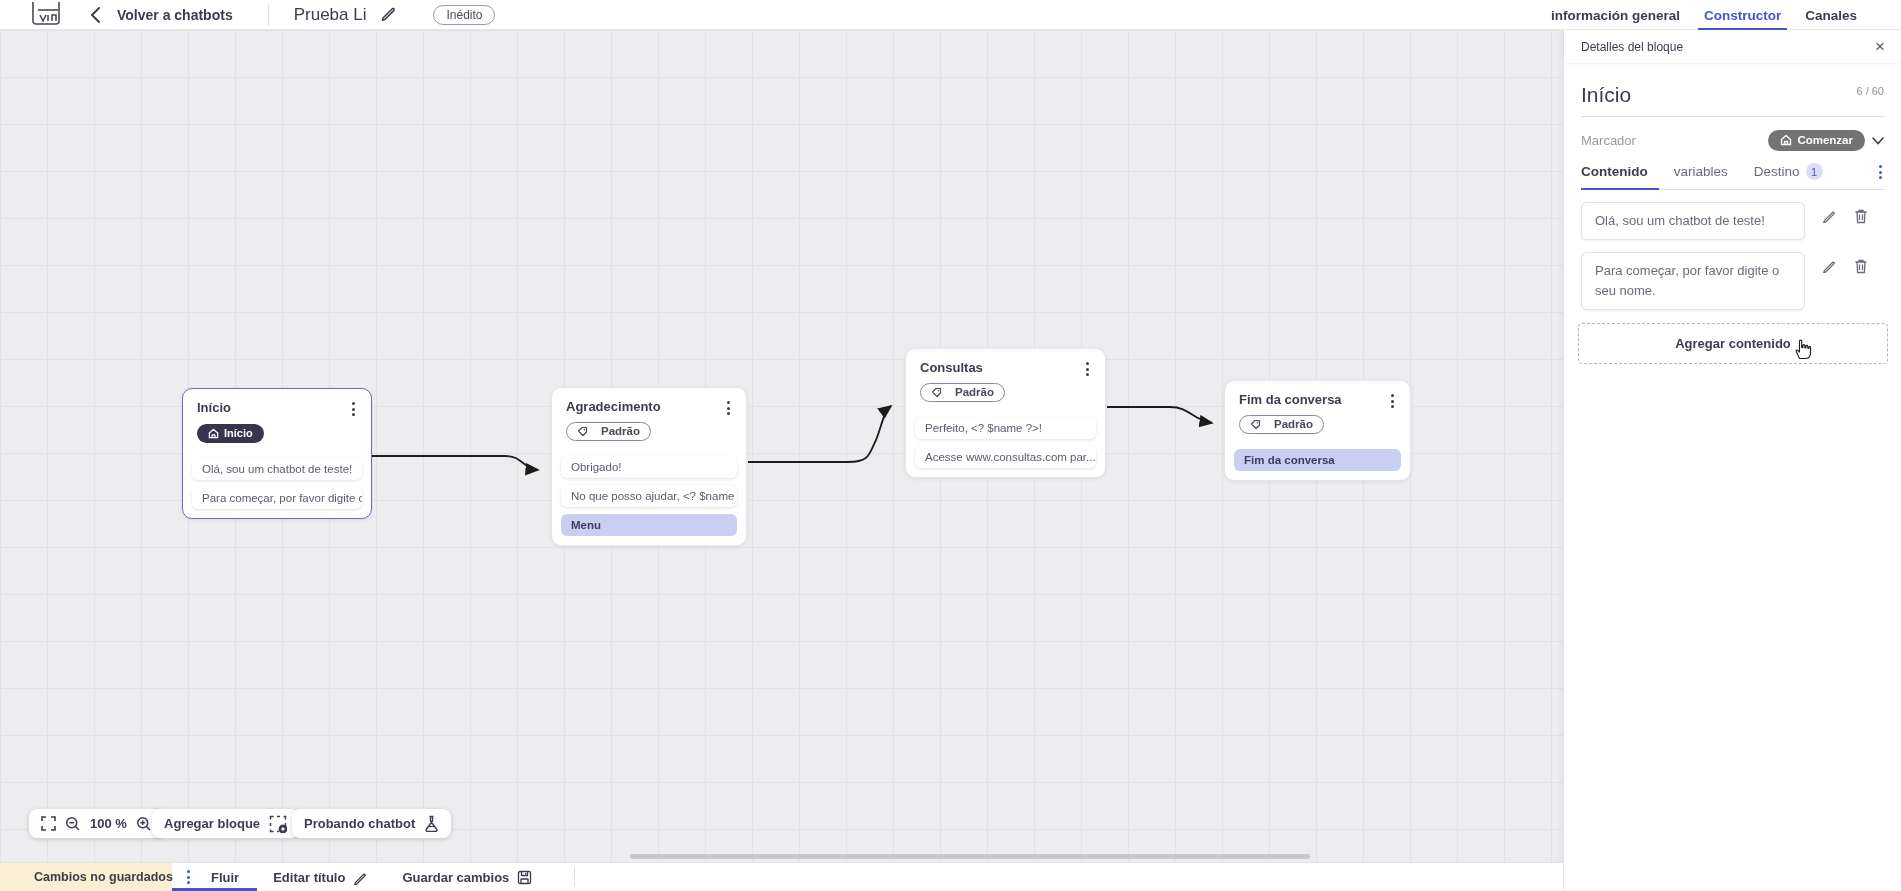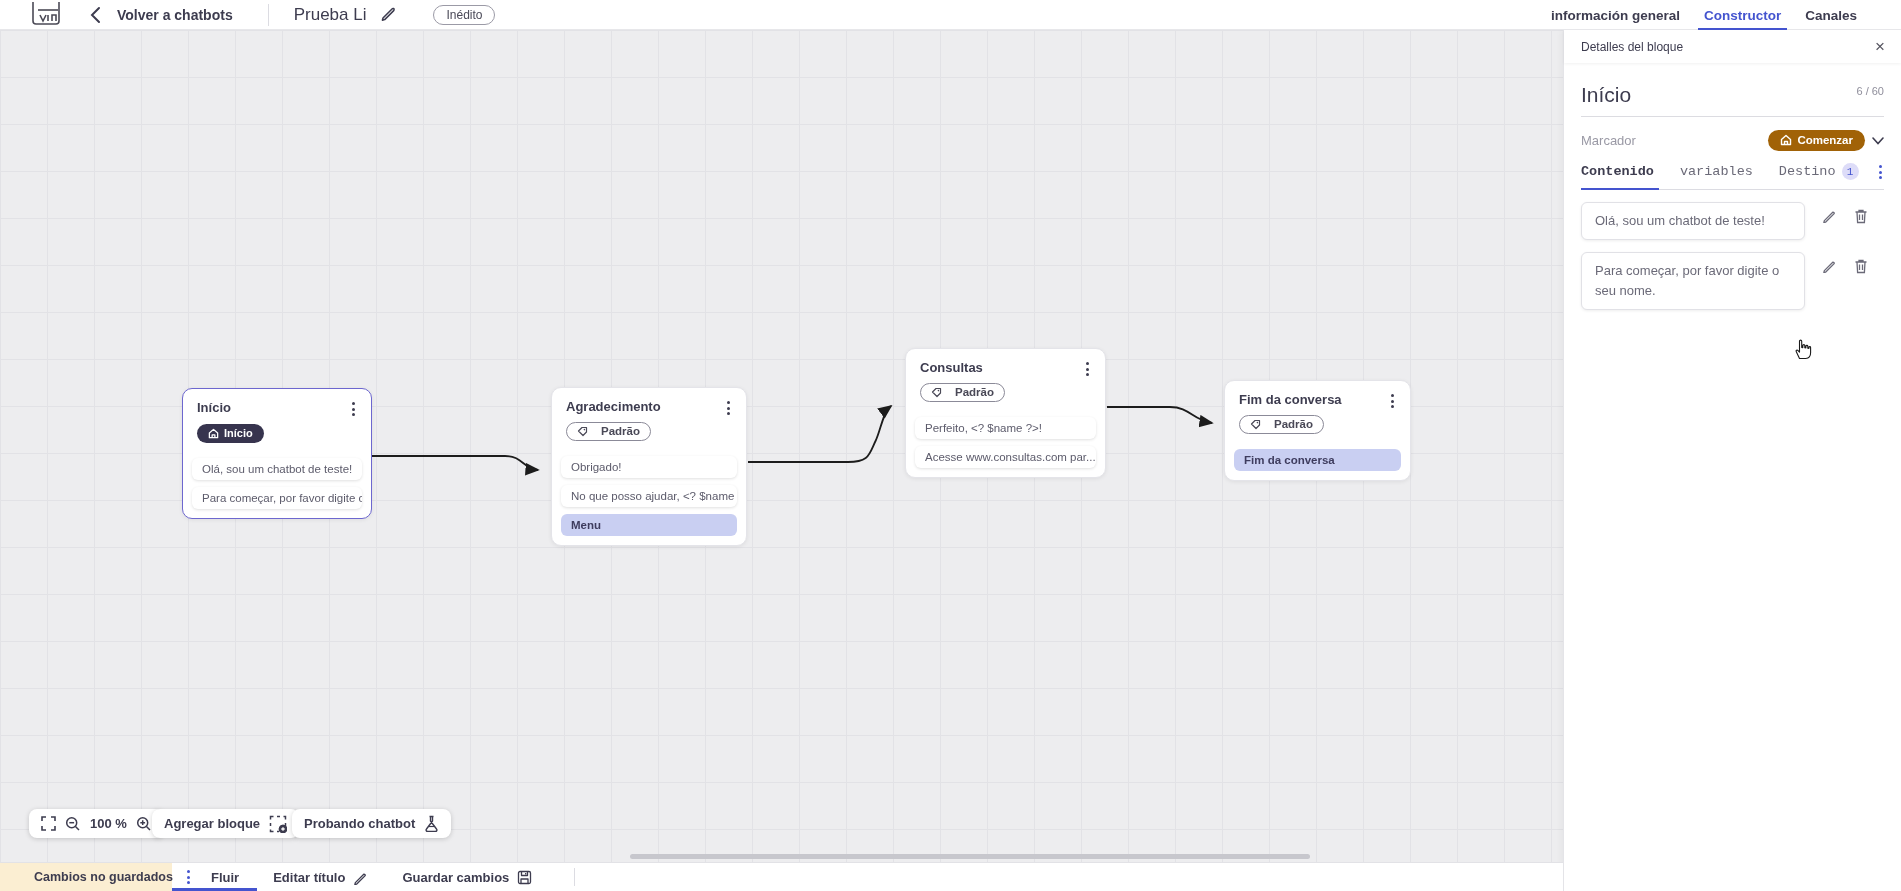--- a/index.html
+++ b/index.html
@@ -54,23 +54,23 @@
   .panel-head { display:flex; justify-content:space-between; align-items:center; padding:8px 16px 8px 17px; box-shadow:0 1px 3px rgba(0,0,0,.06); }
   .panel-head-label { font-size:12px; color:#3d3c4f; }
   .close-x { font-size:17px; color:#55545f; line-height:1; cursor:pointer; }
   .panel-body { padding:20px 17px 0; }
   .block-title-row { display:flex; justify-content:space-between; align-items:flex-start; border-bottom:1px solid #dcdce1; padding-bottom:9px; }
   .block-title { font-size:21px; color:#3d3c4f; }
   .counter { font-size:11px; color:#8f8e9b; margin-top:2px; }
   .marker-row { display:flex; justify-content:space-between; align-items:center; margin-top:13px; }
   .marker-label { font-size:13px; color:#9a99a5; }
   .marker-right { display:flex; align-items:center; gap:7px; }
-  .pill-start { display:inline-flex; align-items:center; gap:5px; background:#a16207; color:#fff; font-size:11.5px; font-weight:bold; border-radius:999px; padding:4px 12px 5px; cursor:pointer; }
+  .pill-start { display:inline-flex; align-items:center; gap:5px; background:#737373; color:#fff; font-size:11.5px; font-weight:bold; border-radius:999px; padding:4px 12px 5px; cursor:pointer; }
   .panel-tabs { display:flex; align-items:center; gap:26px; margin-top:12px; border-bottom:1px solid #dcdce2; padding-bottom:9px; position:relative; }
-  .panel-tab { font-size:13.5px; color:#6b6a78; display:flex; align-items:center; gap:6px; cursor:pointer;font-family:Liberation Mono, monospace; }
+  .panel-tab { font-size:13.5px; color:#6b6a78; display:flex; align-items:center; gap:6px; cursor:pointer; }
   .panel-tab.active { color:#3d3c4f; font-weight:bold; }
   .panel-tab-underline { position:absolute; left:0; bottom:-1px; width:78px; height:2px; background:#4454cf; }
   .tab-badge { width:17px; height:17px; border-radius:50%; background:#dddcf8; color:#4454cf; font-size:11px; display:flex; align-items:center; justify-content:center; }
   .panel-tabs .dots { position:absolute; right:-2px; top:0; }
   .content-row { display:flex; align-items:flex-start; gap:17px; margin-top:12px; }
   .content-row:first-of-type { margin-top:25px; }
   .content-card { width:224px; background:#fff; border:1px solid #e1e1e6; border-radius:6px; box-shadow:0 1px 3px rgba(0,0,0,.07); padding:8px 13px; font-size:13px; color:#6b6a78; line-height:1.55; cursor:text; }
   .icon-btn { margin-top:6px; cursor:pointer; }
   .add-content { margin:13px 0 0 -3px; width:310px; height:41px; border:1.5px dashed #b5b5c0; border-radius:4px; display:flex; align-items:center; justify-content:center; font-size:13px; font-weight:bold; color:#3d3c4f; cursor:pointer; }
 
@@ -309,20 +309,21 @@
               <path d="M2.5 13.5 l-.5 2 2-.5 9-9 a1.3 1.3 0 0 0-1.5-1.5 z"></path>
             </svg>
         </span>
         <span class="icon-btn">
           <svg width="14" height="16" viewBox="0 0 14 16" fill="none" stroke="#6b6a78" stroke-width="1.3">
               <path d="M1.5 4 h11 M5 4 V2.5 h4 V4 M3 4 l.6 10.5 h6.8 L11 4 M5.5 6.5 v5.5 M8.5 6.5 v5.5"></path>
             </svg>
         </span>
       </div>
 
+      <div class="add-content">Agregar contenido</div>
     </div>
   </div>
 
   <div class="bottombar">
     <div class="warn-chip">
       <svg width="16" height="14" viewBox="0 0 16 14" fill="none">
           <path d="M8 1 L15 13 H1 Z" stroke="#e8ac1c" stroke-width="1.5" stroke-linejoin="round"></path>
           <path d="M8 5.2 v3.6" stroke="#e8ac1c" stroke-width="1.5" stroke-linecap="round"></path>
           <circle cx="8" cy="11" r=".9" fill="#e8ac1c"></circle>
         </svg>

